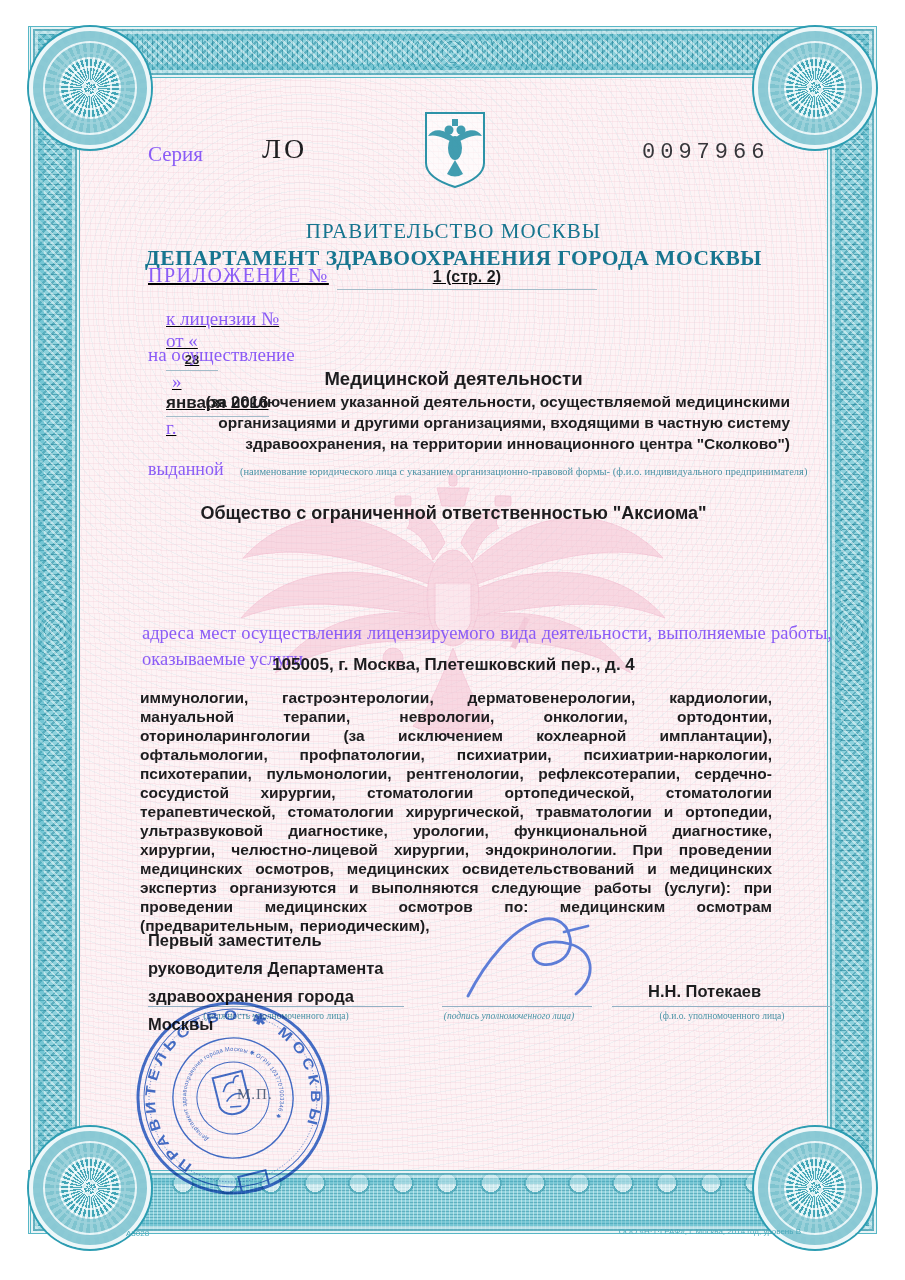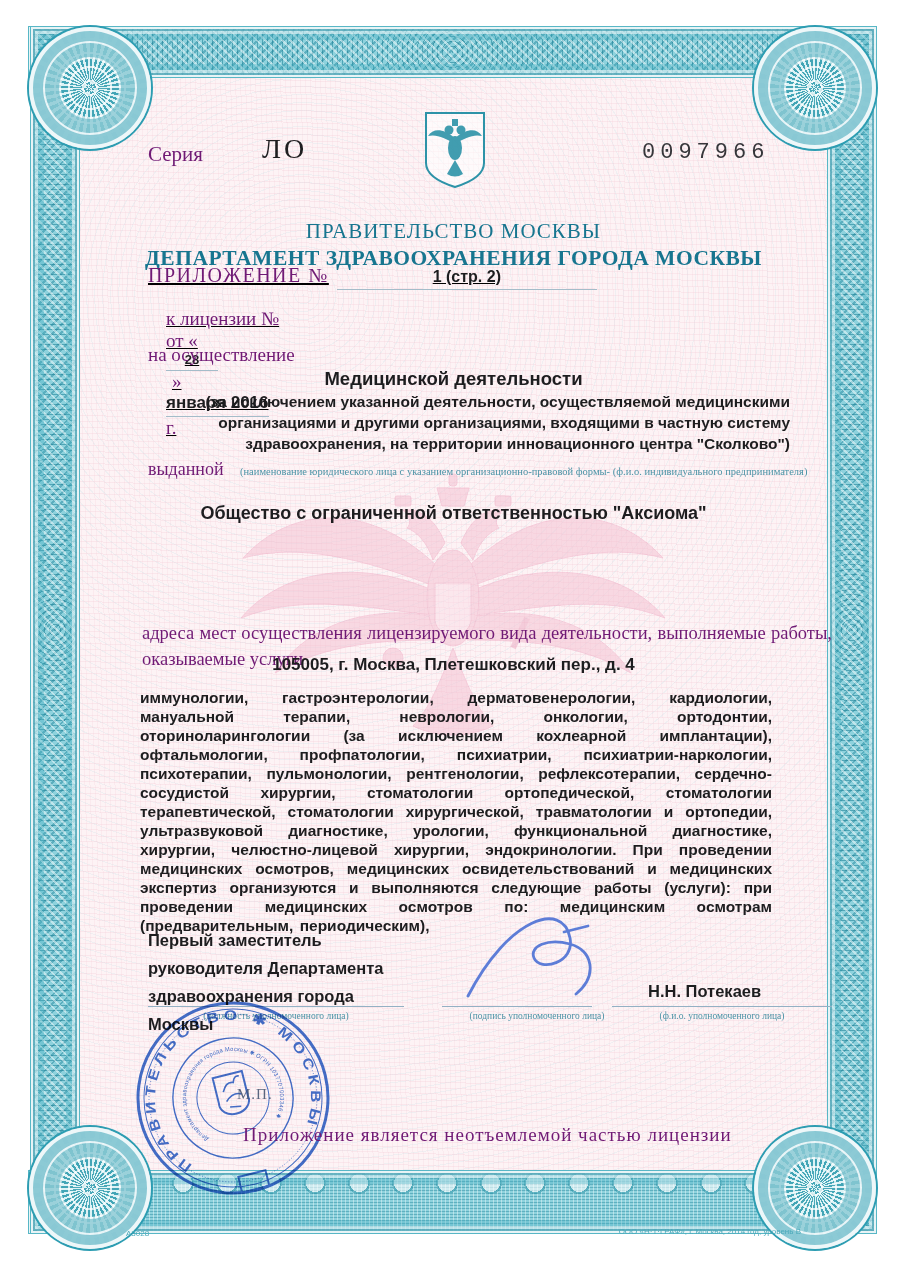--- a/index.html
+++ b/index.html
@@ -32,21 +32,21 @@
       inset 0 0 0 30px rgba(45,157,178,.45), inset 0 0 0 32px rgba(255,255,255,.7);}
   .ros-tl{left:29px;top:27px;} .ros-tr{right:29px;top:27px;}
   .ros-bl{left:29px;top:1127px;} .ros-br{right:29px;top:1127px;}
   
   .paper{position:absolute;left:78px;top:76px;right:76px;bottom:108px;background:#fdf3f5;
     background-image:
       repeating-linear-gradient(2deg, rgba(242,198,210,.28) 0 1px, transparent 1px 6px),
       repeating-linear-gradient(88deg, rgba(242,198,210,.2) 0 1px, transparent 1px 5px),
       repeating-radial-gradient(circle at 30% 20%, rgba(169,214,224,.16) 0 1px, transparent 1px 8px);}
   
-  .teal{color:#701a75;font-family:"Liberation Serif",serif;}
+  .teal{color:#8b5cf6;font-family:"Liberation Serif",serif;}
   .hdr{color:#17758f;}
   .bold-black{color:#1d1d1f;font-family:"Liberation Sans",sans-serif;font-weight:700;}
   .abs{position:absolute;}
   .centered{left:78px;right:76px;text-align:center;}
   .fill{border-bottom:1.5px solid #a4bcc9;padding-bottom:3px;}
   .row{position:absolute;display:flex;align-items:baseline;text-decoration:underline;}
   .cap{color:#4b93a6;font-family:"Liberation Serif",serif;}
   .sig-line{position:absolute;top:1006px;border-top:1px solid #93b0c4;}
   .sig-cap{position:absolute;top:1011px;font-size:9.5px;text-align:center;color:#4b93a6;
            font-family:"Liberation Serif",serif;}
@@ -146,21 +146,21 @@
     <g fill="none" stroke="#5577d6" stroke-width="2.8" stroke-linecap="round" opacity=".95">
       <path d="M20,98 C60,20 115,2 122,40 C127,65 92,74 86,60 C81,48 100,40 122,46 C145,52 150,78 128,96"></path>
       <path d="M116,34 L140,28"></path>
     </g>
   </svg>
 
   <div class="sig-line" style="left:148px;width:256px;"></div>
   <div class="sig-line" style="left:442px;width:150px;"></div>
   <div class="sig-line" style="left:612px;width:220px;"></div>
   <div class="sig-cap" style="left:148px;width:256px;">(должность уполномоченного лица)</div>
-  <div class="sig-cap" style="left:462px;width:150px;">(подпись уполномоченного лица)</div>
+  <div class="sig-cap" style="left:434px;width:150px;font-style:italic;">(подпись уполномоченного лица)</div>
   <div class="sig-cap" style="left:612px;width:220px;">(ф.и.о. уполномоченного лица)</div>
 
   <div class="abs" style="left:133px;top:998px;width:200px;height:200px;transform:rotate(-14deg);opacity:.9;mix-blend-mode:multiply;">
     <svg viewBox="0 0 200 200" width="200" height="200">
       <g fill="none" stroke="#2f63c9">
         <circle cx="100" cy="100" r="95" stroke-width="3"></circle>
         <circle cx="100" cy="100" r="89" stroke-width="1"></circle>
         <circle cx="100" cy="100" r="84" stroke-width=".8" stroke-dasharray="1 2"></circle>
         <circle cx="100" cy="100" r="60" stroke-width="1.4"></circle>
         <circle cx="100" cy="100" r="36" stroke-width="1"></circle>
@@ -173,17 +173,16 @@
       <text font-family="Liberation Sans,sans-serif" font-weight="700" font-size="14" letter-spacing="4" fill="#2f63c9">
         <textPath href="#stampOuterPath" startOffset="0" textLength="355" lengthAdjust="spacingAndGlyphs">ПРАВИТЕЛЬСТВО ✱ МОСКВЫ</textPath>
       </text>
       <text font-family="Liberation Sans,sans-serif" font-size="6" letter-spacing=".4" fill="#2f63c9">
         <textPath href="#stampInnerPath" startOffset="0" textLength="216" lengthAdjust="spacingAndGlyphs">Департамент здравоохранения города Москвы ✱ ОГРН 1037707003346 ✱</textPath>
       </text>
     </svg>
   </div>
   <div class="abs" style="left:237px;top:1086px;font-size:15px;letter-spacing:1px;color:#3f4e6b;opacity:.85;">М.П.</div>
 
-  <div class="abs teal" style="left:243px;top:1124px;font-size:19px;letter-spacing:1px;">Приложение является неотъемлемой частью лицензии</div>
   <div class="abs" style="left:126px;top:1229px;font-size:8px;color:#4aa9ba;font-family:'Liberation Sans',sans-serif;">А3028</div>
   <div class="abs" style="right:104px;top:1227px;font-size:8px;color:#4aa9ba;white-space:nowrap;font-family:'Liberation Sans',sans-serif;">ООО «Н·Т·ГРАФ», г. Москва, 2014 год, уровень В</div>
 
 </div>
 
 </body></html>

